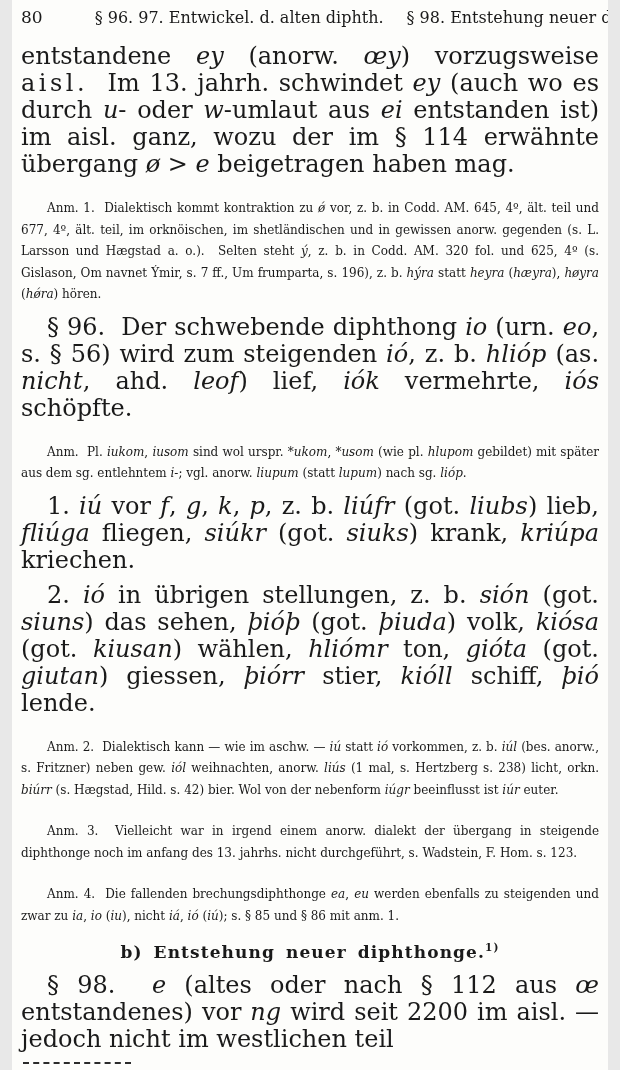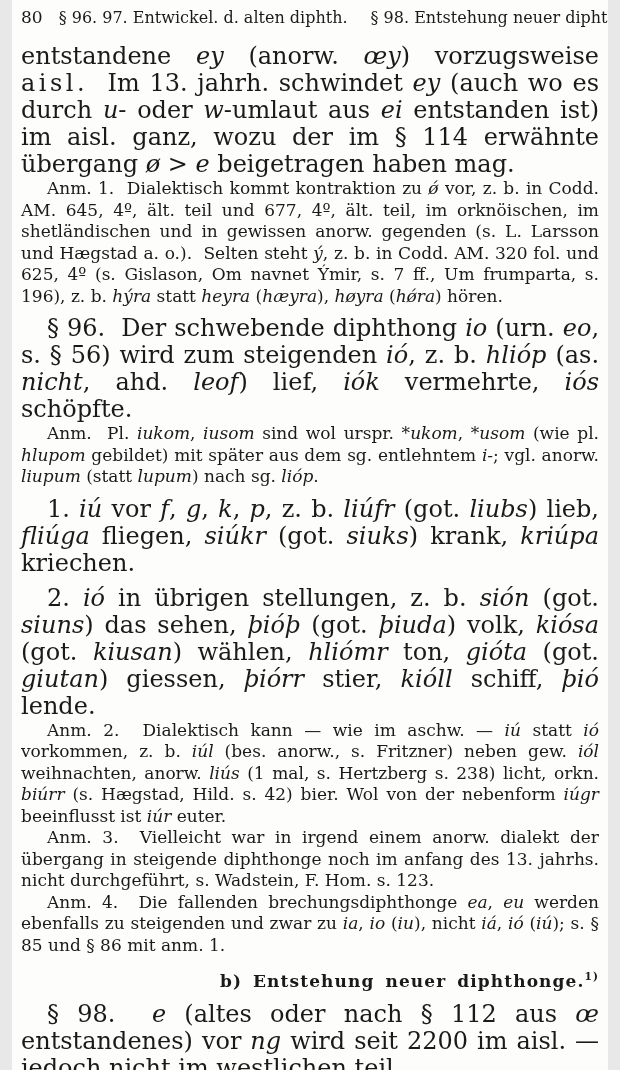--- a/index.html
+++ b/index.html
@@ -17,37 +17,37 @@
     overflow: hidden;
   }
   .runhead {
     display: flex;
     align-items: baseline;
     font-size: 16px;
     line-height: 20px;
     white-space: nowrap;
   }
   .runhead .pagenum { margin-right: 16px; font-size: 17px; }
-  .runhead .rh-left  { margin-right: 23px; }
+  .runhead .rh-left  { margin-right: 23px; margin-left: 36px; }
   p { margin: 0; text-align: justify; }
   .body {
     font-size: 24px;
     line-height: 27px;
     text-indent: 26px;
     margin-top: 8px;
   }
   .body.noindent { text-indent: 0; margin-top: 15px; }
   .anm {
-    font-size: 17px;
+    font-size: 12px;
     line-height: 21.5px;
     text-indent: 26px;
-    margin-top: 0;
+    margin-top: 20px;
   }
   .heading {
-    text-align: right;
+    text-align: center;
     text-indent: 0;
     font-weight: bold;
     font-size: 17px;
     line-height: 24px;
     letter-spacing: 1.1px;
     word-spacing: 4px;
     margin-top: 13px;
   }
   .g { letter-spacing: 3.5px; }
   sup { font-size: 62%; line-height: 0; }

